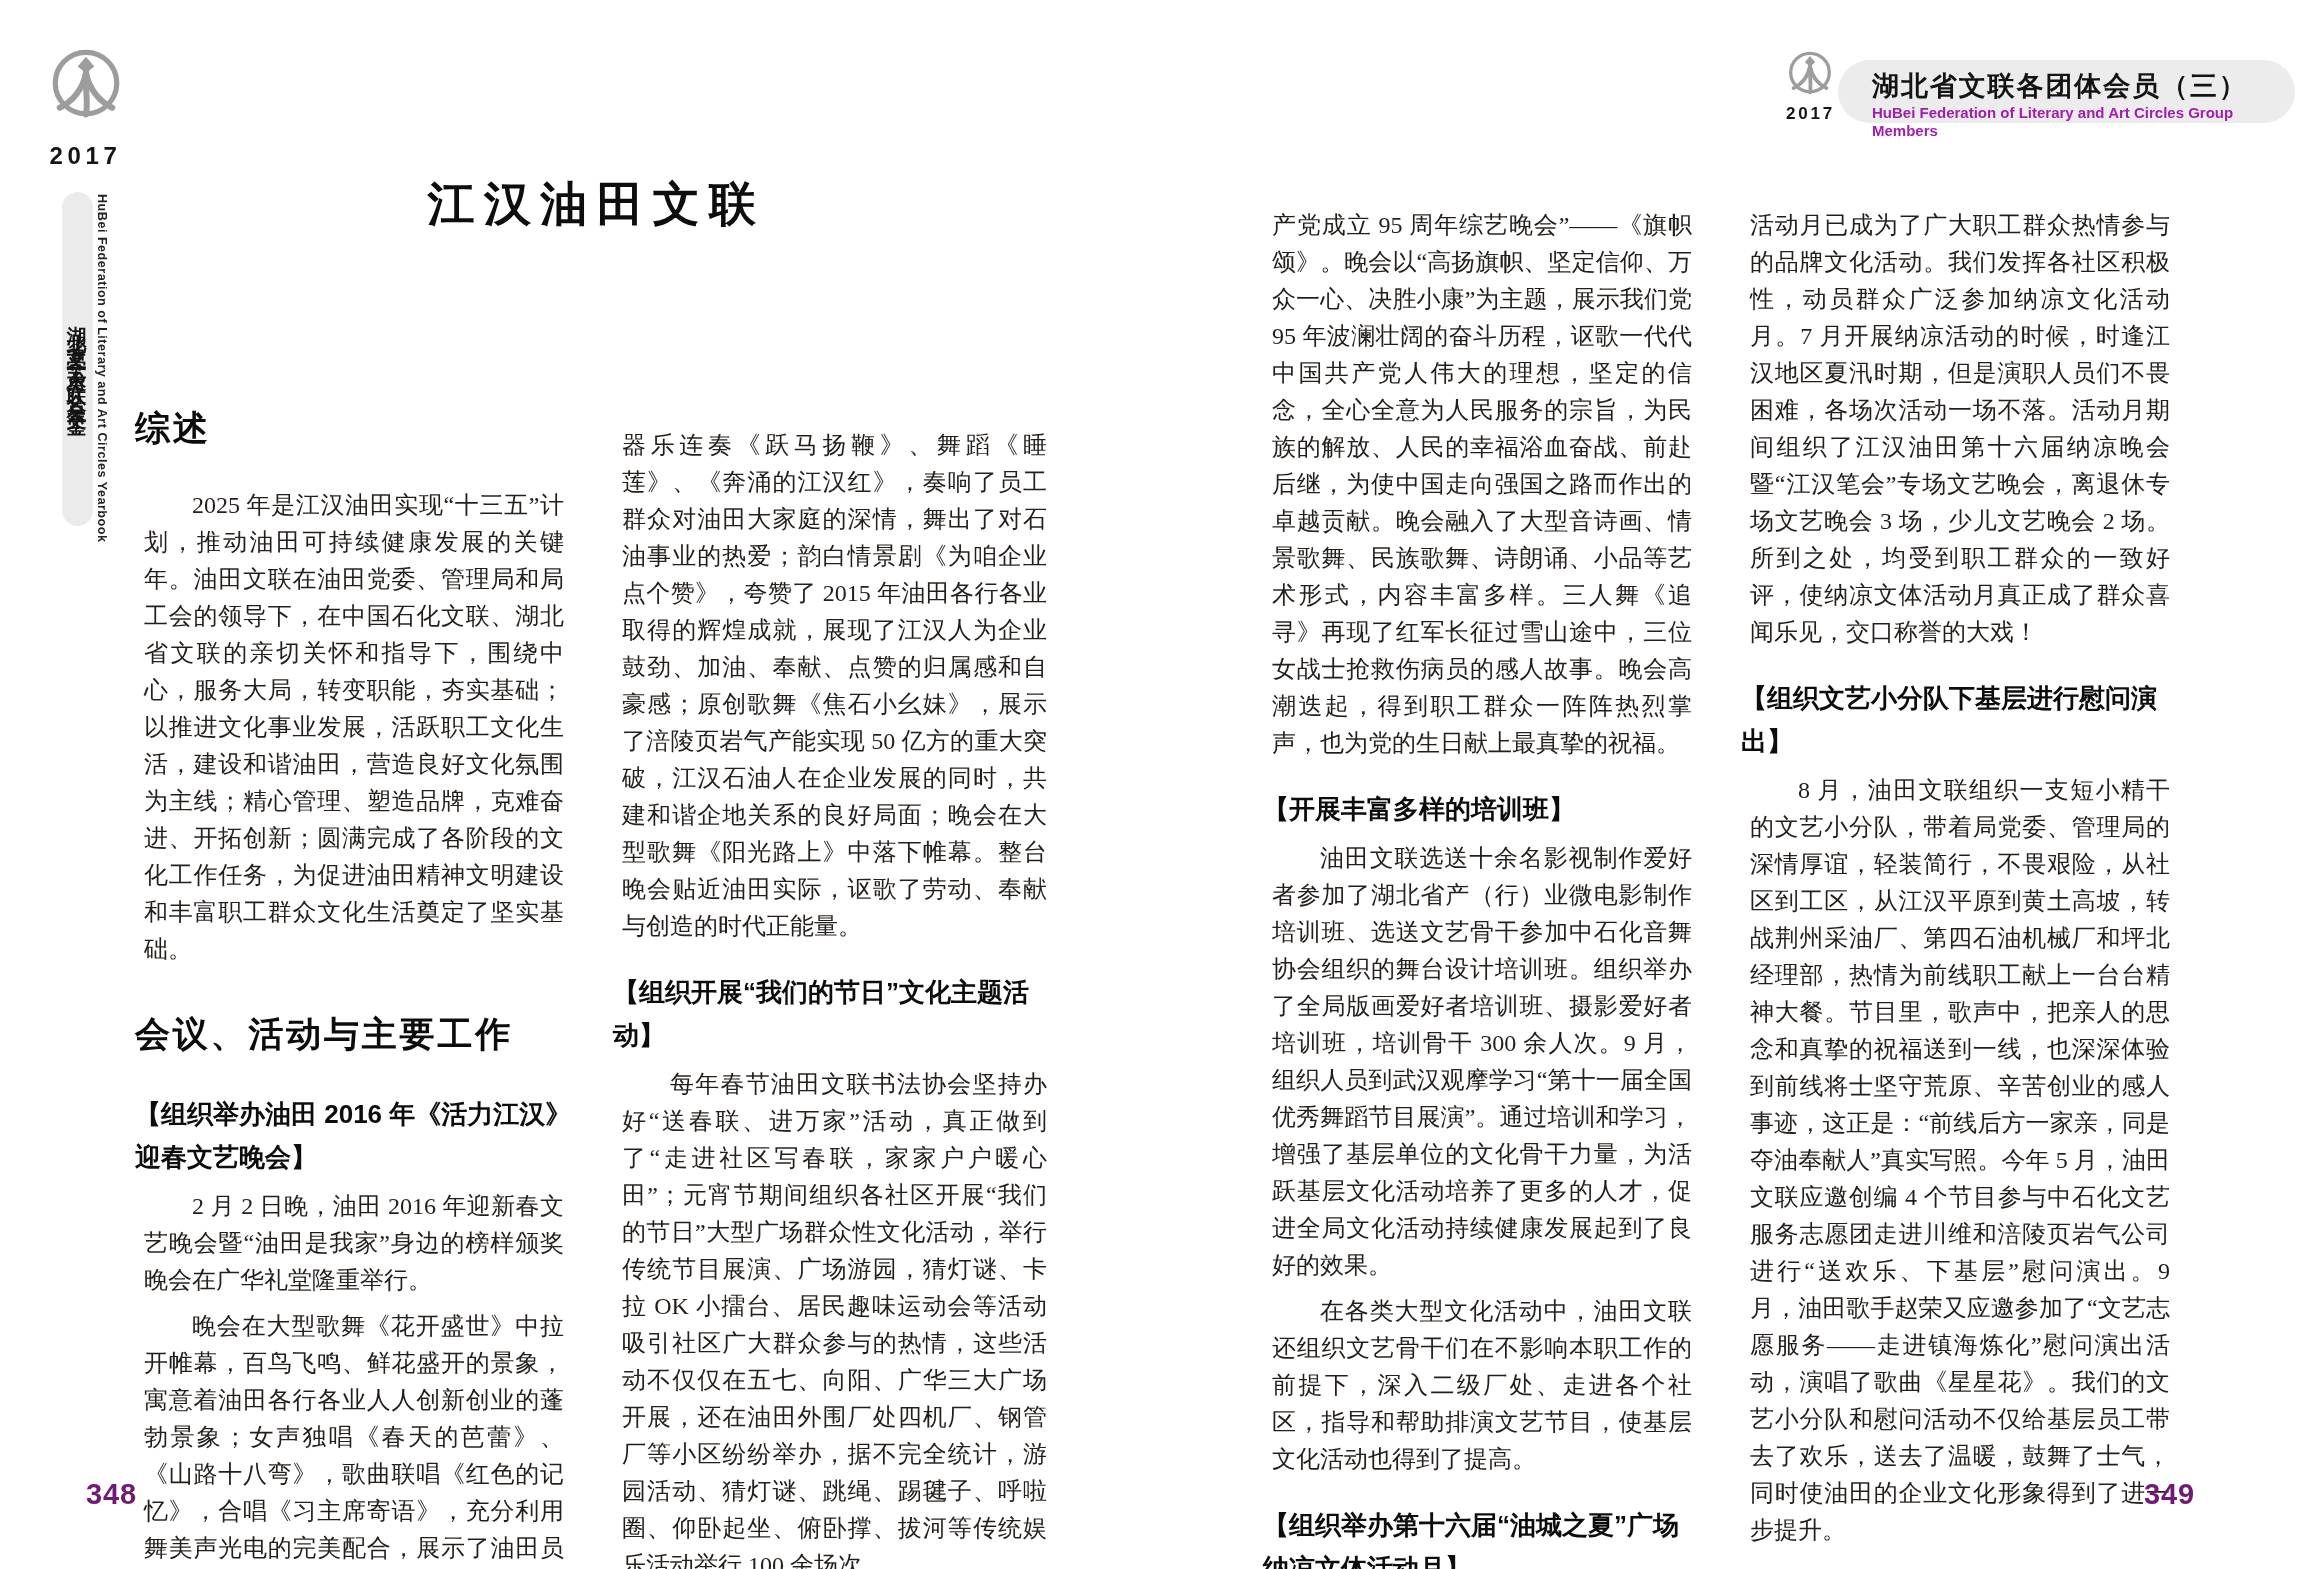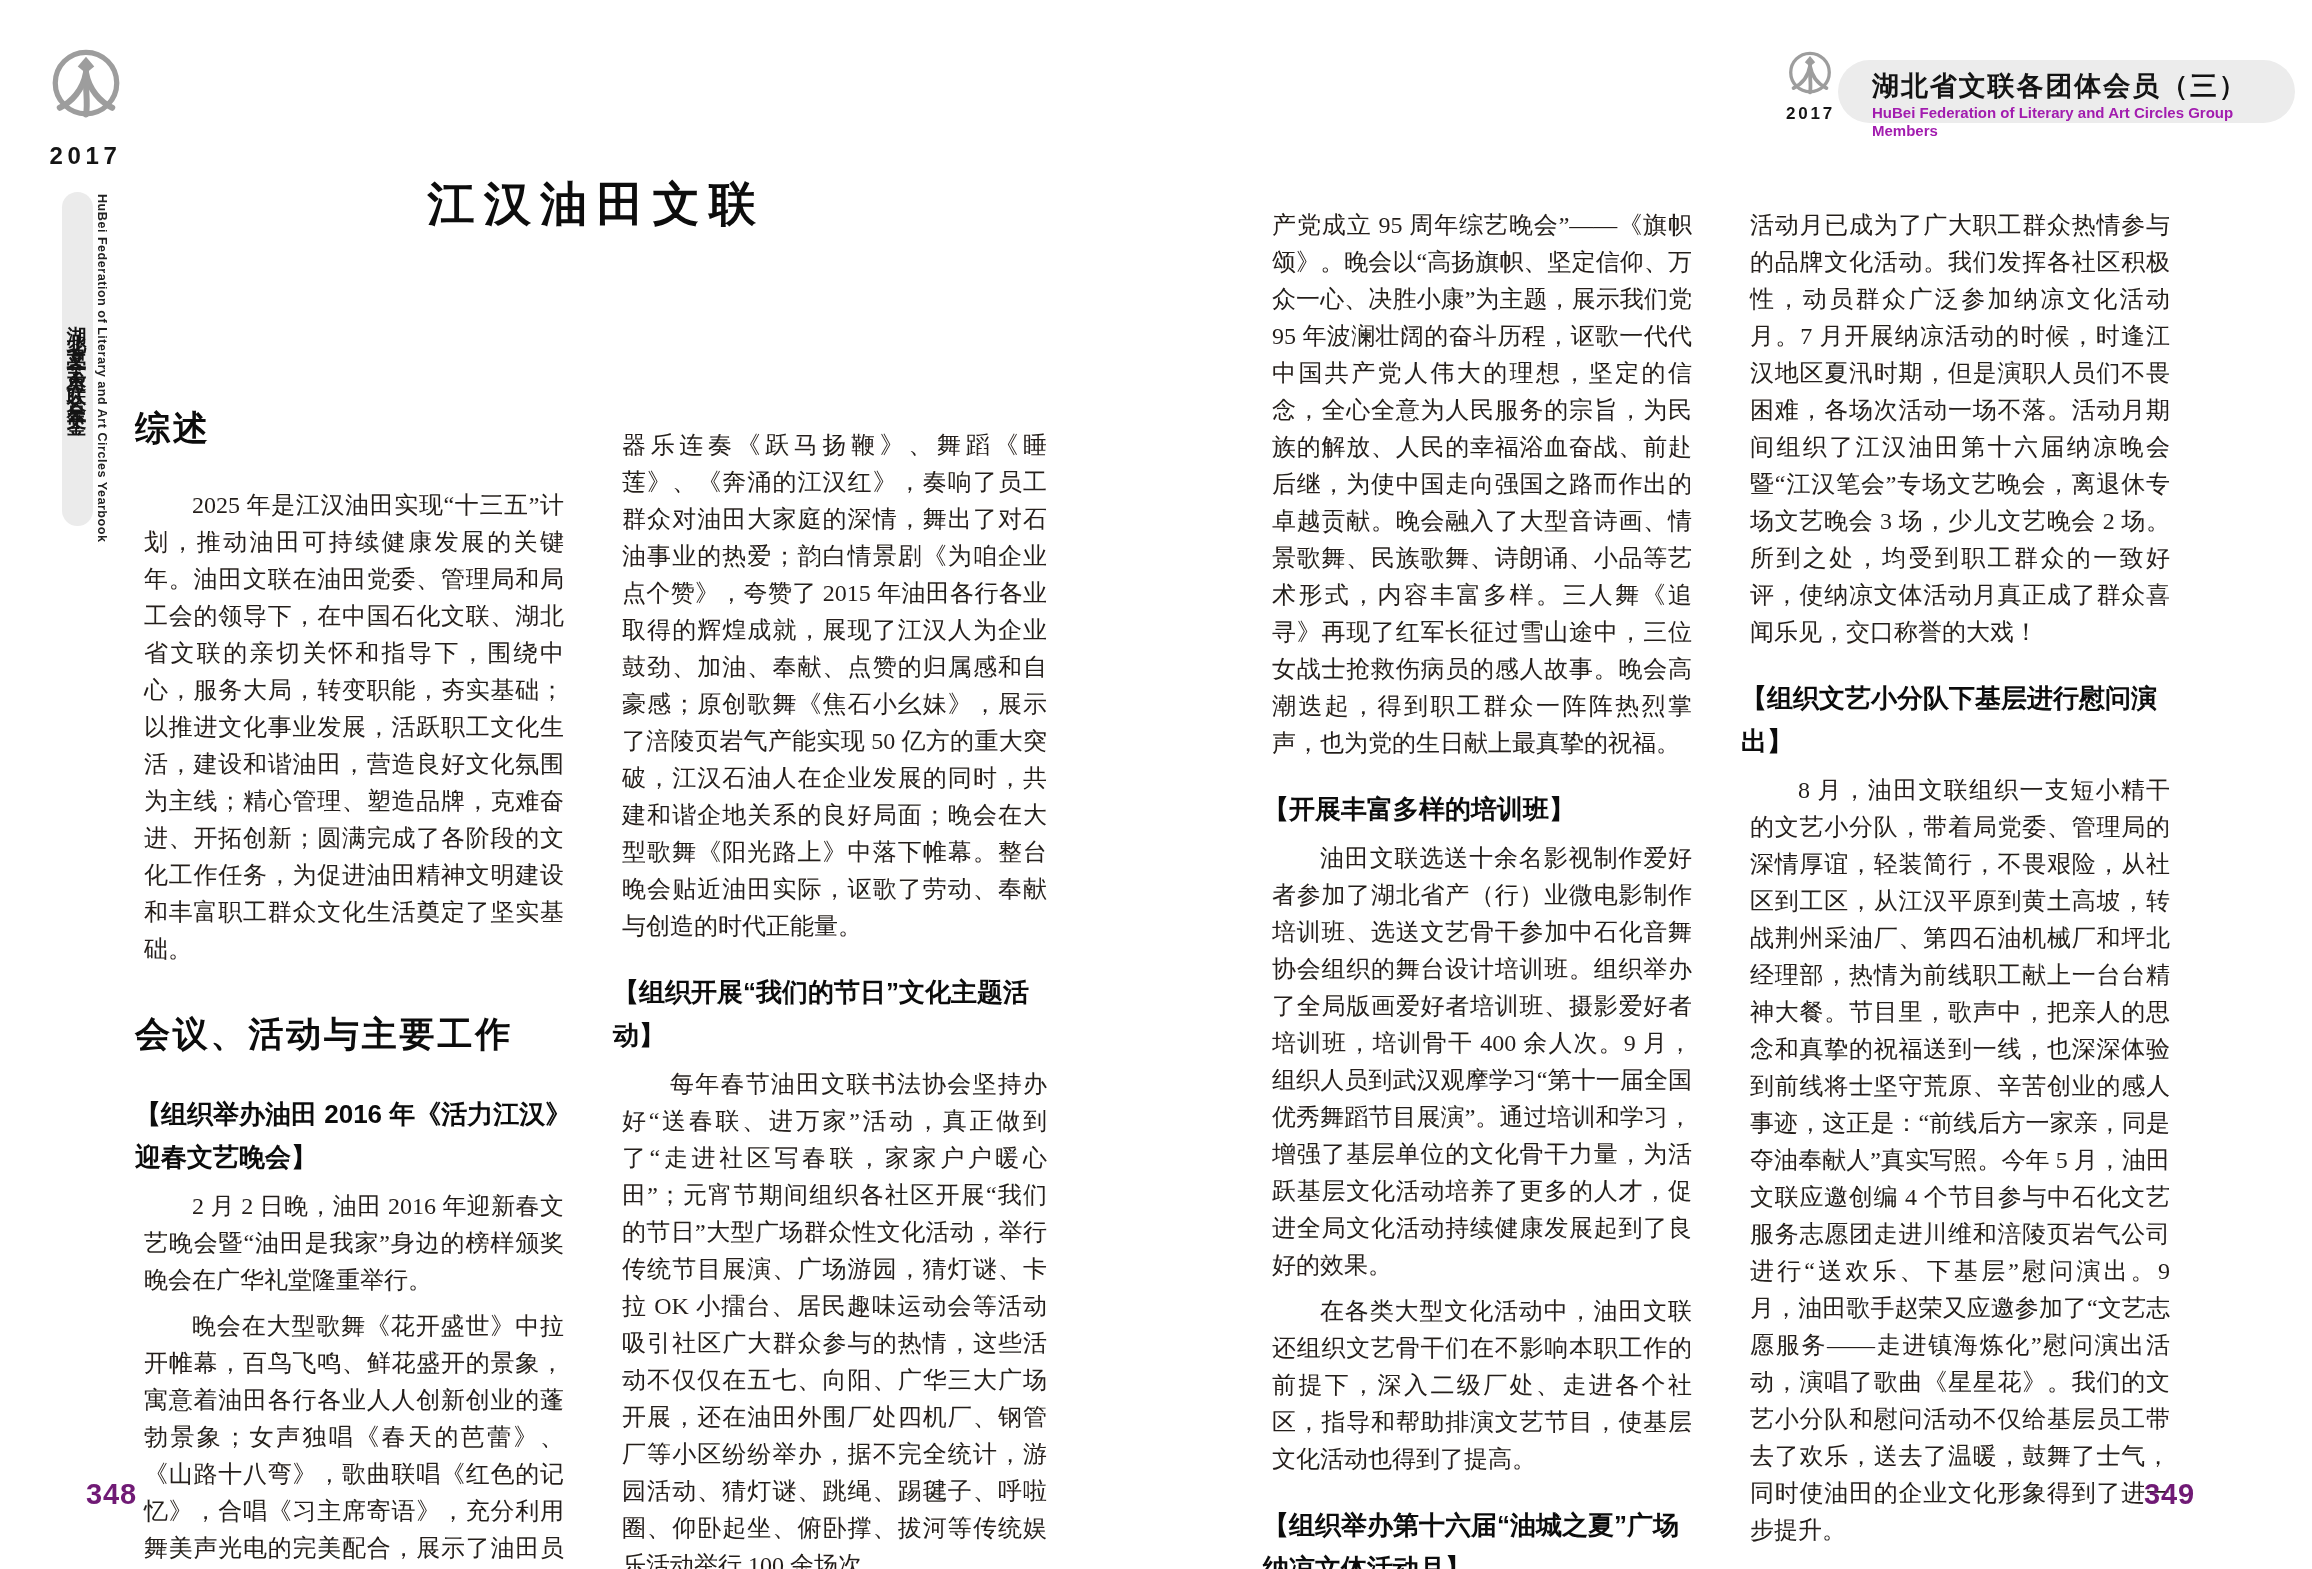--- a/index.html
+++ b/index.html
@@ -114,21 +114,21 @@
       <div class="para">晚会在大型歌舞《花开盛世》中拉开帷幕，百鸟飞鸣、鲜花盛开的景象，寓意着油田各行各业人人创新创业的蓬勃景象；女声独唱《春天的芭蕾》、《山路十八弯》，歌曲联唱《红色的记忆》，合唱《习主席寄语》，充分利用舞美声光电的完美配合，展示了油田员工群众的多才多艺和石油人的风采，达到较高的艺术水准，给观众带来了一场视觉盛宴；</div>
     </div>
   <div class="column col2">
       <div class="para noindent">器乐连奏《跃马扬鞭》、舞蹈《睡莲》、《奔涌的江汉红》，奏响了员工群众对油田大家庭的深情，舞出了对石油事业的热爱；韵白情景剧《为咱企业点个赞》，夸赞了 2015 年油田各行各业取得的辉煌成就，展现了江汉人为企业鼓劲、加油、奉献、点赞的归属感和自豪感；原创歌舞《焦石小幺妹》，展示了涪陵页岩气产能实现 50 亿方的重大突破，江汉石油人在企业发展的同时，共建和谐企地关系的良好局面；晚会在大型歌舞《阳光路上》中落下帷幕。整台晚会贴近油田实际，讴歌了劳动、奉献与创造的时代正能量。</div>
       <div class="subsection-heading">【组织开展“我们的节日”文化主题活动】</div>
       <div class="para">每年春节油田文联书法协会坚持办好“送春联、进万家”活动，真正做到了“走进社区写春联，家家户户暖心田”；元宵节期间组织各社区开展“我们的节日”大型广场群众性文化活动，举行传统节目展演、广场游园，猜灯谜、卡拉 OK 小擂台、居民趣味运动会等活动吸引社区广大群众参与的热情，这些活动不仅仅在五七、向阳、广华三大广场开展，还在油田外围厂处四机厂、钢管厂等小区纷纷举办，据不完全统计，游园活动、猜灯谜、跳绳、踢毽子、呼啦圈、仰卧起坐、俯卧撑、拔河等传统娱乐活动举行 100 余场次。</div>
     </div>
   <div class="column col3">
       <div class="para noindent">产党成立 95 周年综艺晚会”——《旗帜颂》。晚会以“高扬旗帜、坚定信仰、万众一心、决胜小康”为主题，展示我们党 95 年波澜壮阔的奋斗历程，讴歌一代代中国共产党人伟大的理想，坚定的信念，全心全意为人民服务的宗旨，为民族的解放、人民的幸福浴血奋战、前赴后继，为使中国走向强国之路而作出的卓越贡献。晚会融入了大型音诗画、情景歌舞、民族歌舞、诗朗诵、小品等艺术形式，内容丰富多样。三人舞《追寻》再现了红军长征过雪山途中，三位女战士抢救伤病员的感人故事。晚会高潮迭起，得到职工群众一阵阵热烈掌声，也为党的生日献上最真挚的祝福。</div>
       <div class="subsection-heading">【开展丰富多样的培训班】</div>
-      <div class="para">油田文联选送十余名影视制作爱好者参加了湖北省产（行）业微电影制作培训班、选送文艺骨干参加中石化音舞协会组织的舞台设计培训班。组织举办了全局版画爱好者培训班、摄影爱好者培训班，培训骨干 400 余人次。9 月，组织人员到武汉观摩学习“第十一届全国优秀舞蹈节目展演”。通过培训和学习，增强了基层单位的文化骨干力量，为活跃基层文化活动培养了更多的人才，促进全局文化活动持续健康发展起到了良好的效果。</div>
+      <div class="para">油田文联选送十余名影视制作爱好者参加了湖北省产（行）业微电影制作培训班、选送文艺骨干参加中石化音舞协会组织的舞台设计培训班。组织举办了全局版画爱好者培训班、摄影爱好者培训班，培训骨干 300 余人次。9 月，组织人员到武汉观摩学习“第十一届全国优秀舞蹈节目展演”。通过培训和学习，增强了基层单位的文化骨干力量，为活跃基层文化活动培养了更多的人才，促进全局文化活动持续健康发展起到了良好的效果。</div>
       <div class="para">在各类大型文化活动中，油田文联还组织文艺骨干们在不影响本职工作的前提下，深入二级厂处、走进各个社区，指导和帮助排演文艺节目，使基层文化活动也得到了提高。</div>
       <div class="subsection-heading">【组织举办第十六届“油城之夏”广场纳凉文体活动月】</div>
       <div class="para">广场纳凉文体活动月坚持举办了十六届，我们始终坚持“为群众搭台、让群众唱戏”的原则，真正做到群众演，群众看，群众舞，群众乐，通过组织引导、文化帮扶，“油城之夏”纳凉文体</div>
     </div>
   <div class="column col4">
       <div class="para noindent">活动月已成为了广大职工群众热情参与的品牌文化活动。我们发挥各社区积极性，动员群众广泛参加纳凉文化活动月。7 月开展纳凉活动的时候，时逢江汉地区夏汛时期，但是演职人员们不畏困难，各场次活动一场不落。活动月期间组织了江汉油田第十六届纳凉晚会暨“江汉笔会”专场文艺晚会，离退休专场文艺晚会 3 场，少儿文艺晚会 2 场。所到之处，均受到职工群众的一致好评，使纳凉文体活动月真正成了群众喜闻乐见，交口称誉的大戏！</div>
       <div class="subsection-heading">【组织文艺小分队下基层进行慰问演出】</div>
       <div class="para">8 月，油田文联组织一支短小精干的文艺小分队，带着局党委、管理局的深情厚谊，轻装简行，不畏艰险，从社区到工区，从江汉平原到黄土高坡，转战荆州采油厂、第四石油机械厂和坪北经理部，热情为前线职工献上一台台精神大餐。节目里，歌声中，把亲人的思念和真挚的祝福送到一线，也深深体验到前线将士坚守荒原、辛苦创业的感人事迹，这正是：“前线后方一家亲，同是夺油奉献人”真实写照。今年 5 月，油田文联应邀创编 4 个节目参与中石化文艺服务志愿团走进川维和涪陵页岩气公司进行“送欢乐、下基层”慰问演出。9 月，油田歌手赵荣又应邀参加了“文艺志愿服务——走进镇海炼化”慰问演出活动，演唱了歌曲《星星花》。我们的文艺小分队和慰问活动不仅给基层员工带去了欢乐，送去了温暖，鼓舞了士气，同时使油田的企业文化形象得到了进一步提升。</div>
       <div class="subsection-heading">【做好“企地”交流工作，油田企业文化精神广泛传播】</div>
     </div>

